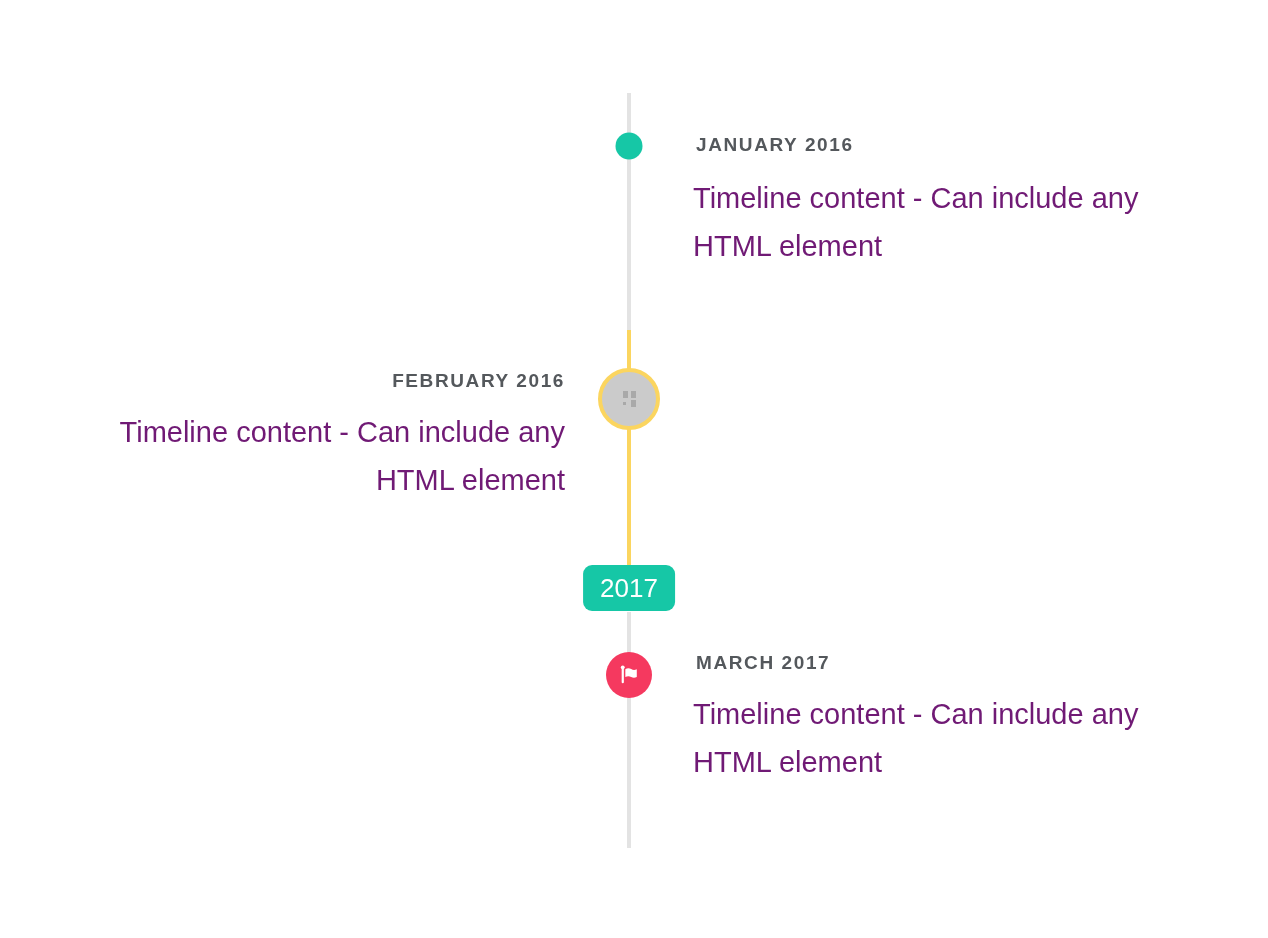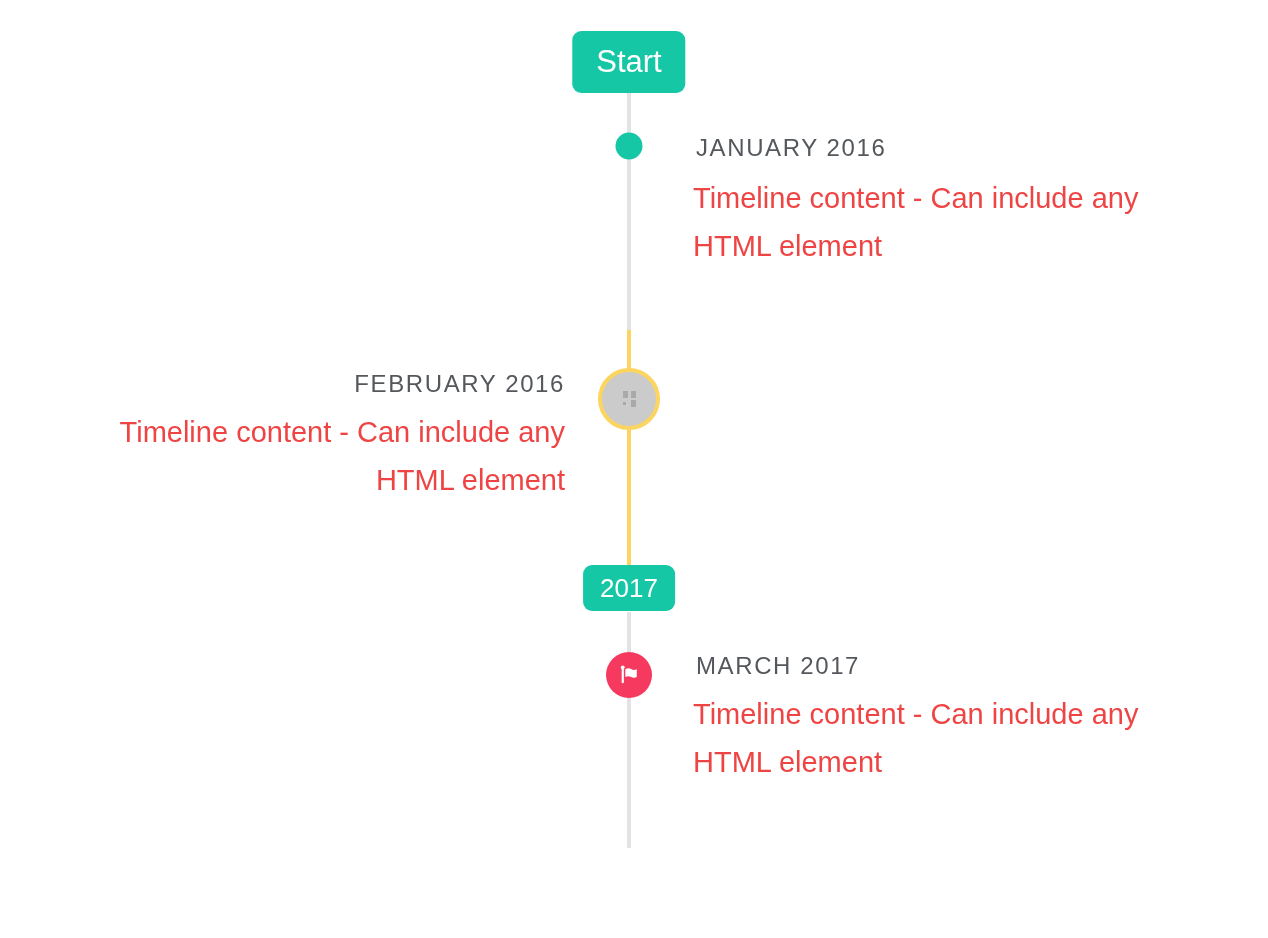--- a/index.html
+++ b/index.html
@@ -40,45 +40,44 @@
   .mini-broken{
     display:grid;grid-template-columns:5px 5px;grid-template-rows:7px 7px;
     column-gap:3px;row-gap:2px;align-items:end;justify-items:start;
   }
   .mini-broken .bar{width:5px;height:7px;background:#a9a9a9;}
   .mini-broken .dotp{width:3px;height:3px;background:#a9a9a9;align-self:center;}
   
   .flag-icon{display:block;}
   
   .item-title{
-    position:absolute;font-size:24px;font-weight:400;letter-spacing:1.6px;
+    position:absolute;font-size:19px;font-weight:700;letter-spacing:1.6px;
     color:#54585c;white-space:nowrap;
   }
   .item-content{
-    position:absolute;font-size:29px;line-height:48px;color:#ef4444;white-space:nowrap;
+    position:absolute;font-size:29px;line-height:48px;color:#701a75;white-space:nowrap;
   }
   .right-side{text-align:left;}
   .left-side{text-align:right;}
   .t-jan{left:696px;top:134px;}
   .c-jan{left:693px;top:174px;}
   .t-feb{right:703px;top:370px;text-align:right;}
   .c-feb{right:703px;top:408px;}
   .t-mar{left:696px;top:652px;}
   .c-mar{left:693px;top:690px;}
 </style>
 </head>
 <body>
 
 <div class="canvas">
 
   <div class="line gray line-top"></div>
   <div class="line yellow line-mid"></div>
   <div class="line gray line-bottom"></div>
 
-  <div class="badge start">Start</div>
 
   <div class="marker dot-teal"></div>
   <div class="item-title right-side t-jan">JANUARY 2016</div>
   <div class="item-content right-side c-jan">
     <div>Timeline content - Can include any</div>
     <div>HTML element</div>
   </div>
 
   <div class="marker circle-gray">
     <div class="mini-broken">

